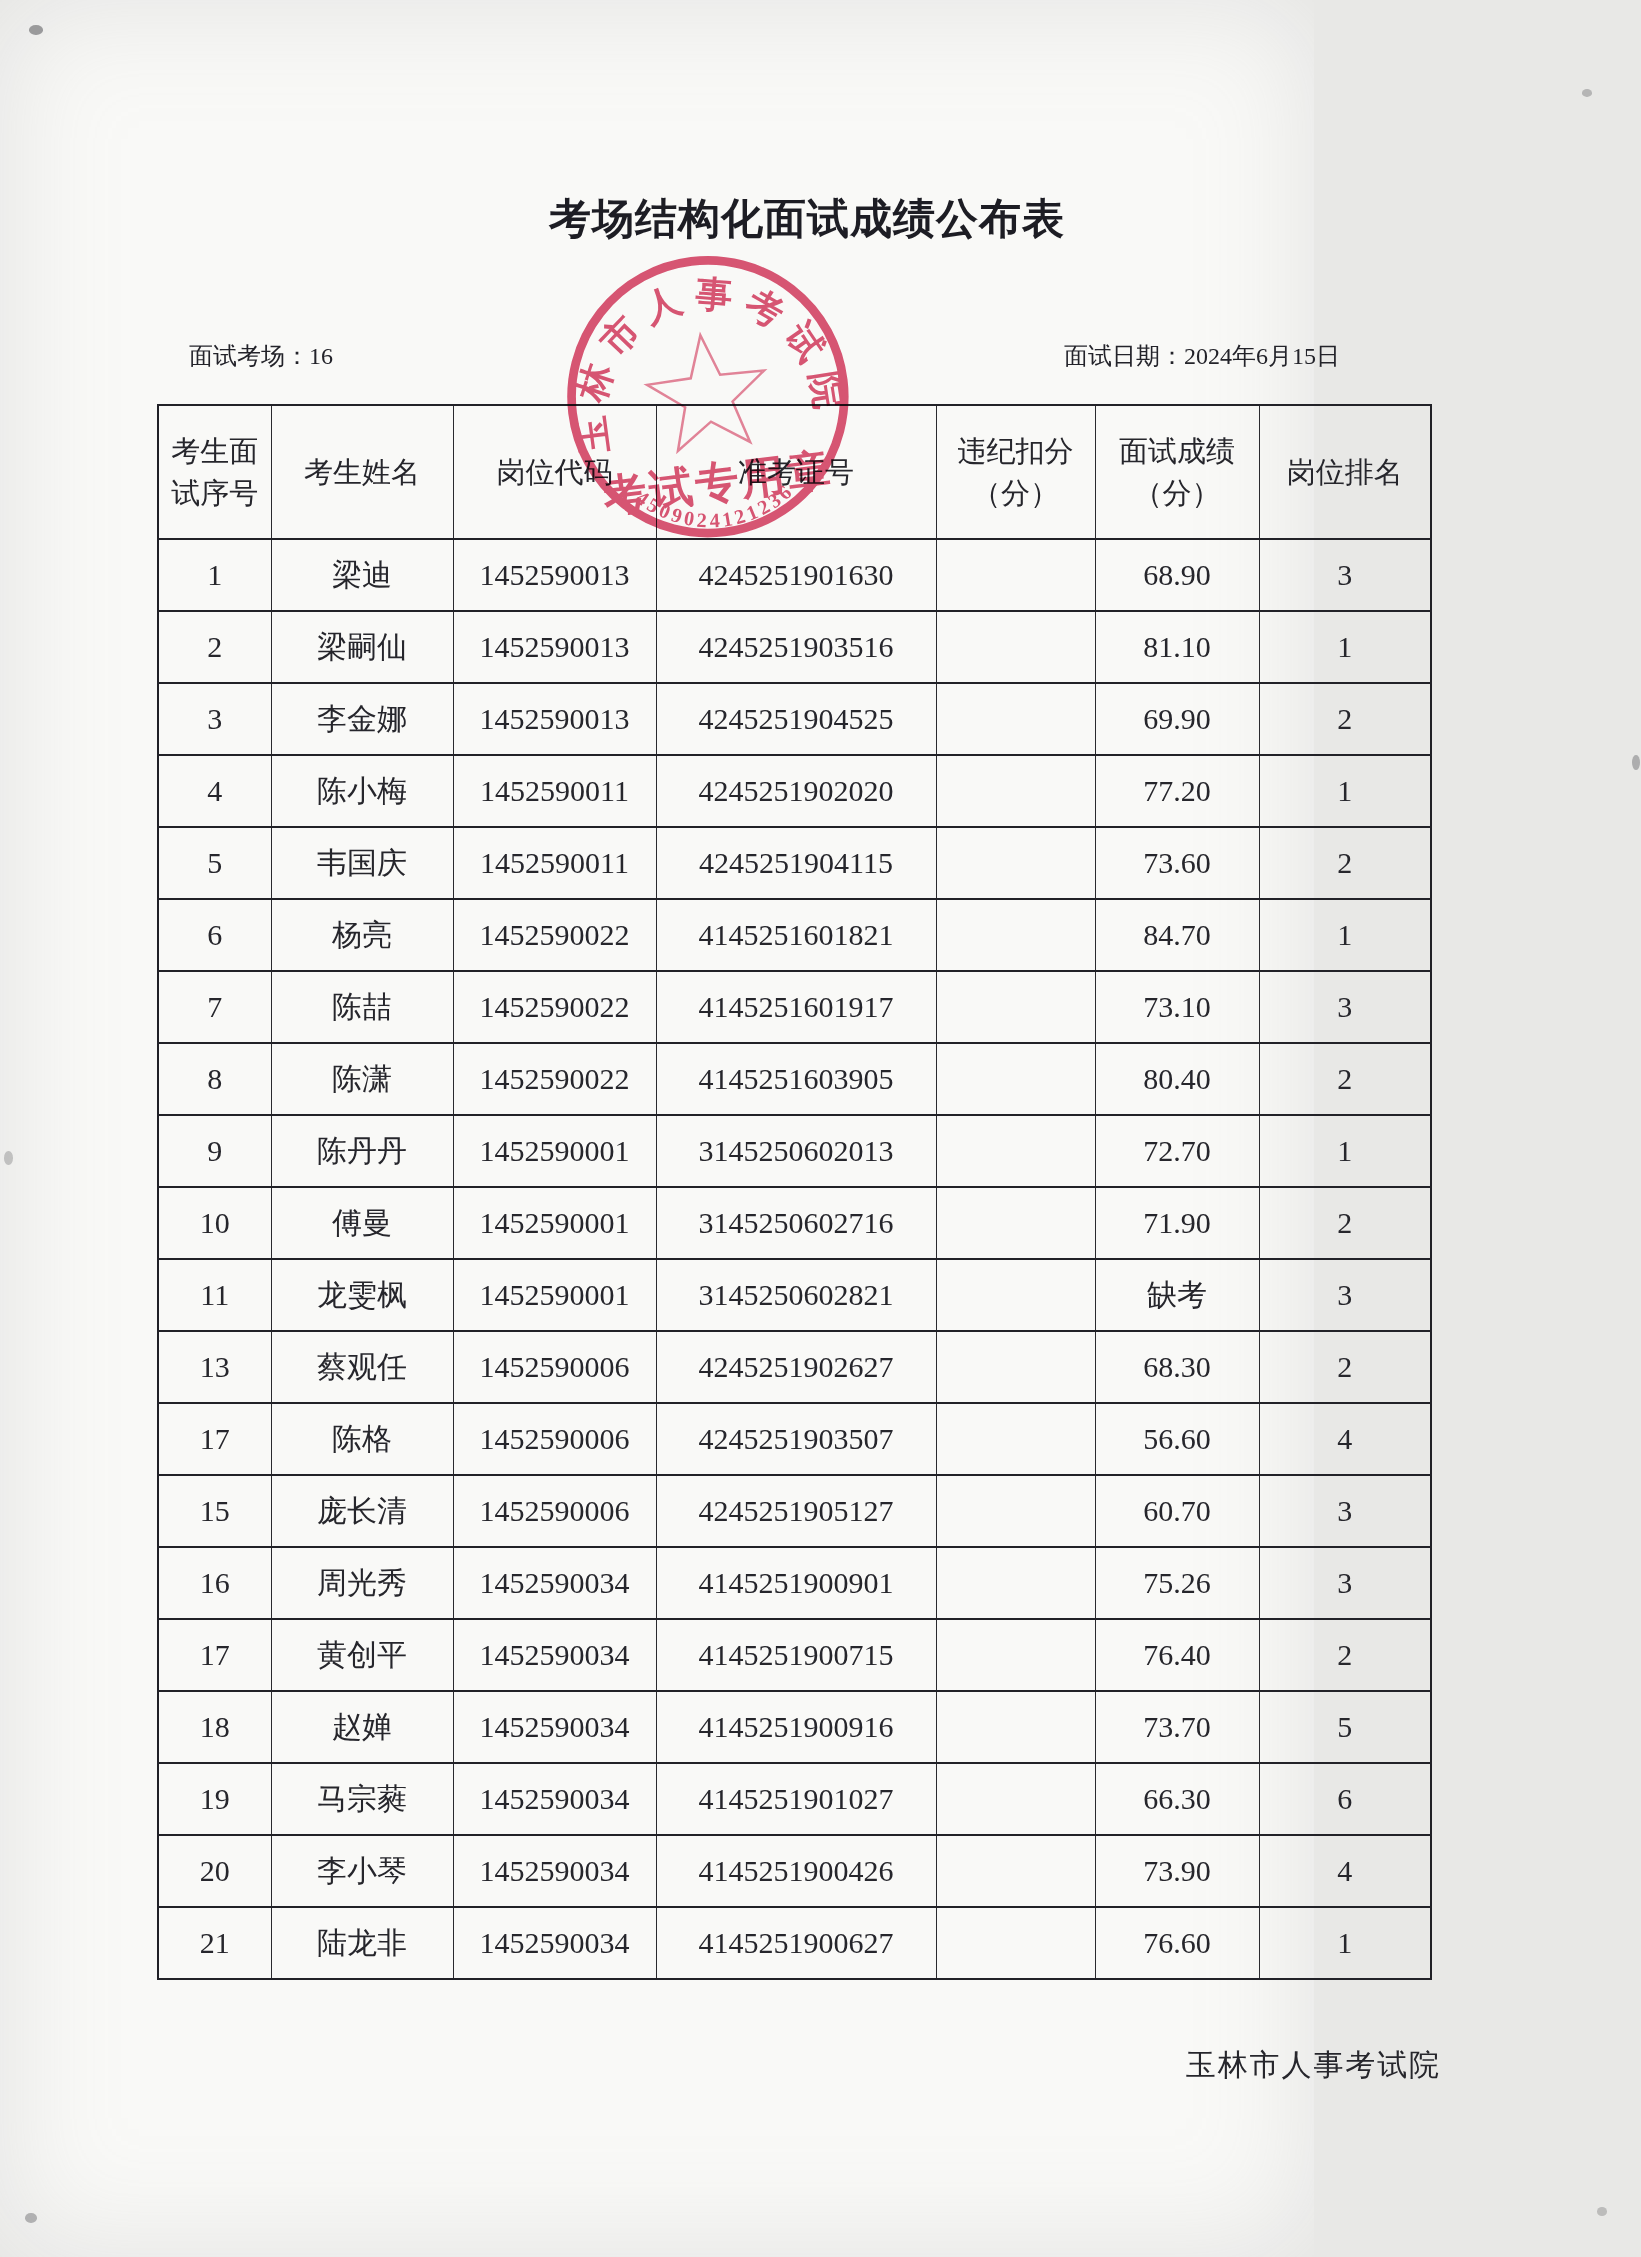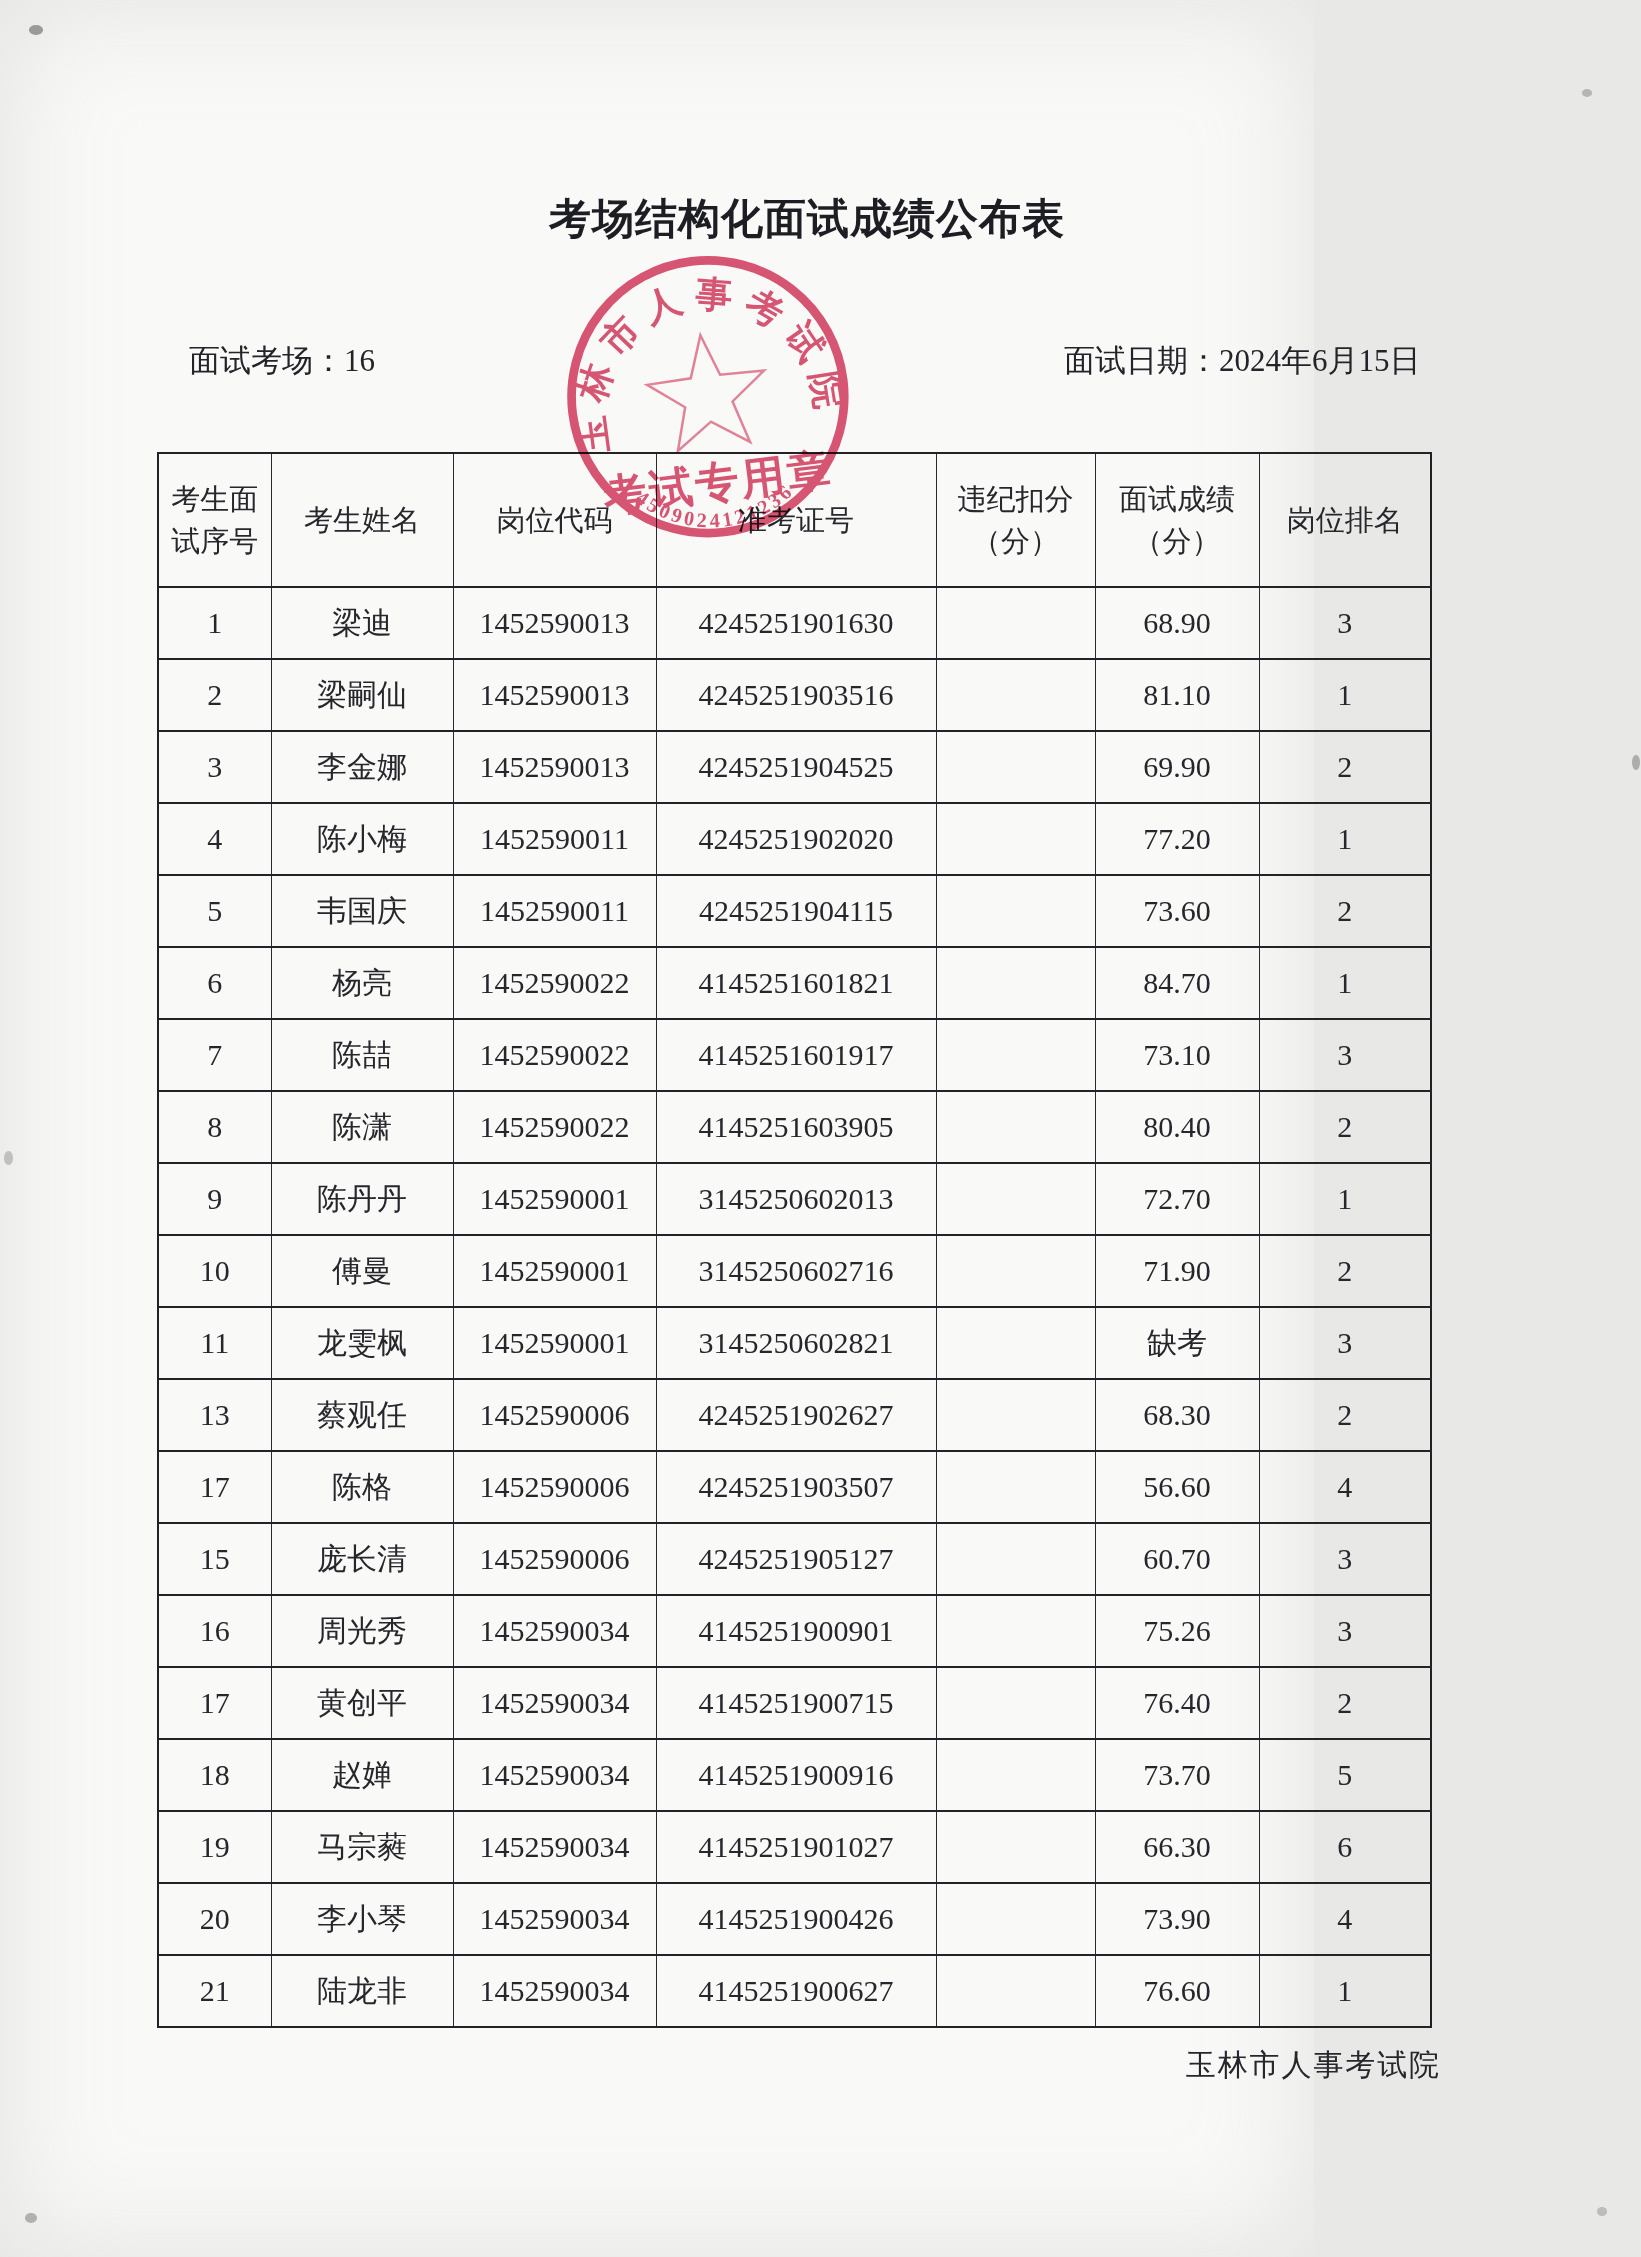--- a/index.html
+++ b/index.html
@@ -15,40 +15,40 @@
     background:#f9f9f7;
     box-shadow:inset 0 0 116px rgba(160,160,158,.25);
   }
   .artifact{position:absolute;background:#55555a;border-radius:50%;opacity:.55;}
 
   .doc-title{
     position:absolute;left:0;top:191px;width:1614px;
     text-align:center;
     font-size:42px;font-weight:700;color:#1d1d24;letter-spacing:1px;
   }
-  .meta{position:absolute;top:340px;left:0;width:1641px;height:42px;font-size:31px;color:#23232a;}
+  .meta{position:absolute;top:340px;left:0;width:1641px;height:42px;font-size:24px;color:#23232a;}
   .meta .venue{position:absolute;left:189px;top:0;}
   .meta .date{position:absolute;left:1064px;top:0;}
 
   table.score{
     position:absolute;left:157px;top:404px;
     border-collapse:collapse;table-layout:fixed;
     width:1273px;
     font-size:30px;color:#26262c;
     background:transparent;
   }
   table.score th,table.score td{
     border-left:1.9px solid #2a2a2e;
     border-right:1.9px solid #2a2a2e;
     border-top:2.9px solid #222228;
     border-bottom:2.9px solid #222228;
     text-align:center;vertical-align:middle;
     padding:0;overflow:hidden;
   }
-  table.score{border:2.9px solid #202026;margin-top:48px;}
+  table.score{border:2.9px solid #202026;}
   table.score thead th{
     height:132px;font-weight:400;font-size:29px;
     white-space:pre-line;line-height:1.45;
   }
   table.score tbody td{height:70px;}
   col.c1{width:113px}col.c2{width:182px}col.c3{width:203px}
   col.c4{width:280px}col.c5{width:159px}col.c6{width:164px}col.c7{width:172px}
 
   .footer-issuer{
     position:absolute;left:1120px;top:2045px;width:321px;

